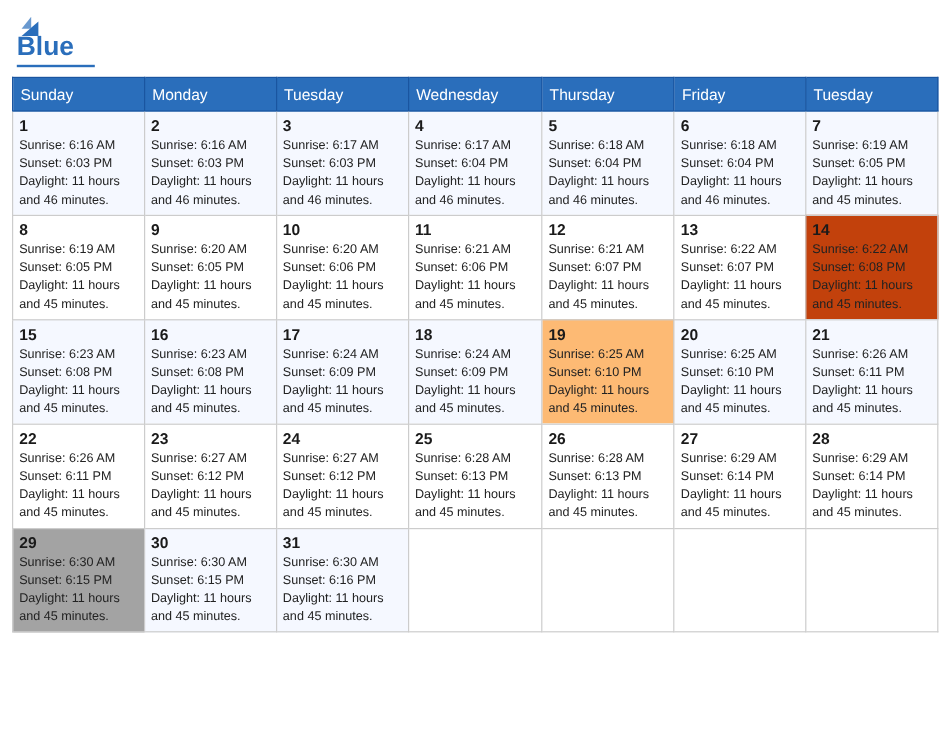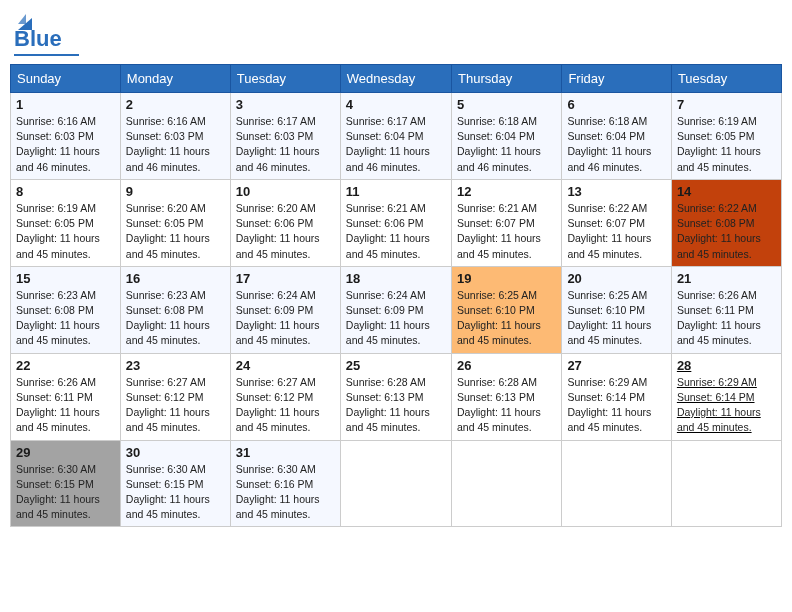--- a/index.html
+++ b/index.html
@@ -302,21 +302,21 @@
 Daylight: 11 hours
 and 45 minutes.</div>
         </td>
         <td style="background: rgb(255, 255, 255);">
           <span class="day-num">27</span>
           <div class="day-info" style="white-space: pre-line;">Sunrise: 6:29 AM
 Sunset: 6:14 PM
 Daylight: 11 hours
 and 45 minutes.</div>
         </td>
-        <td style="background: rgb(255, 255, 255); text-decoration: underline;">
+        <td style="background: rgb(255, 255, 255);">
           <span class="day-num">28</span>
           <div class="day-info" style="white-space: pre-line;">Sunrise: 6:29 AM
 Sunset: 6:14 PM
 Daylight: 11 hours
 and 45 minutes.</div>
         </td>
       </tr>
       <tr>
         <td style="background: #a3a3a3;">
           <span class="day-num">29</span>

